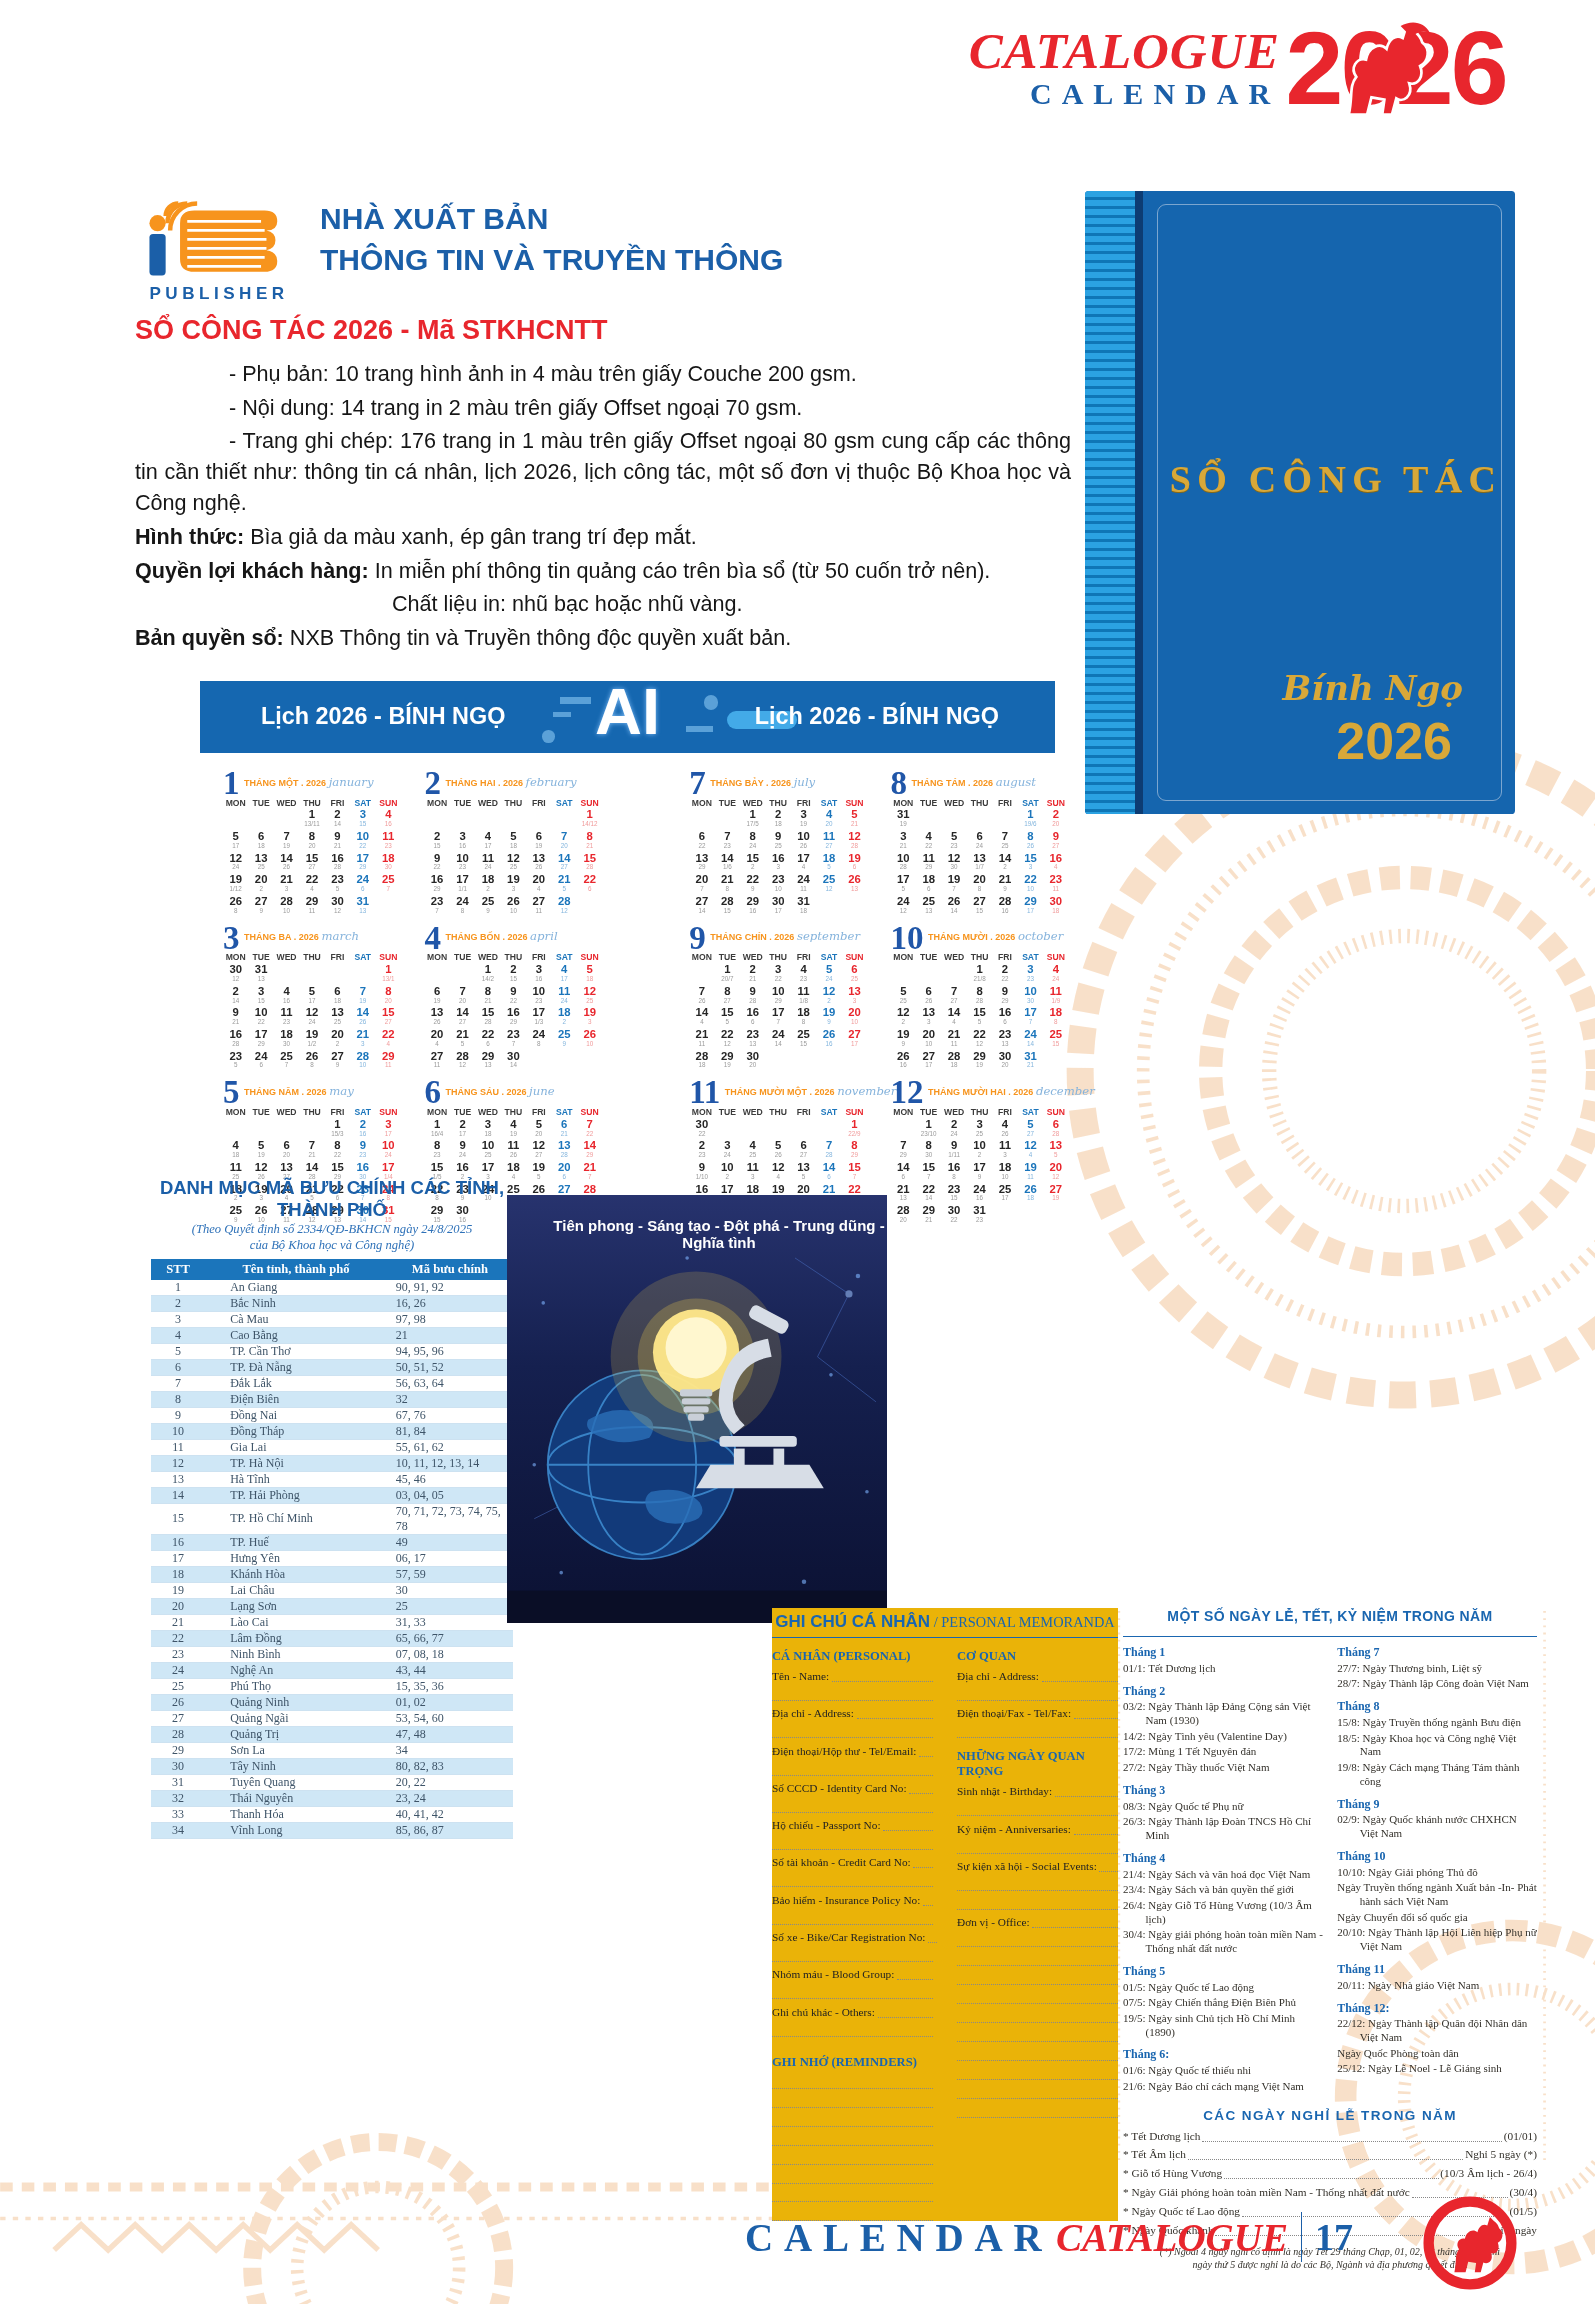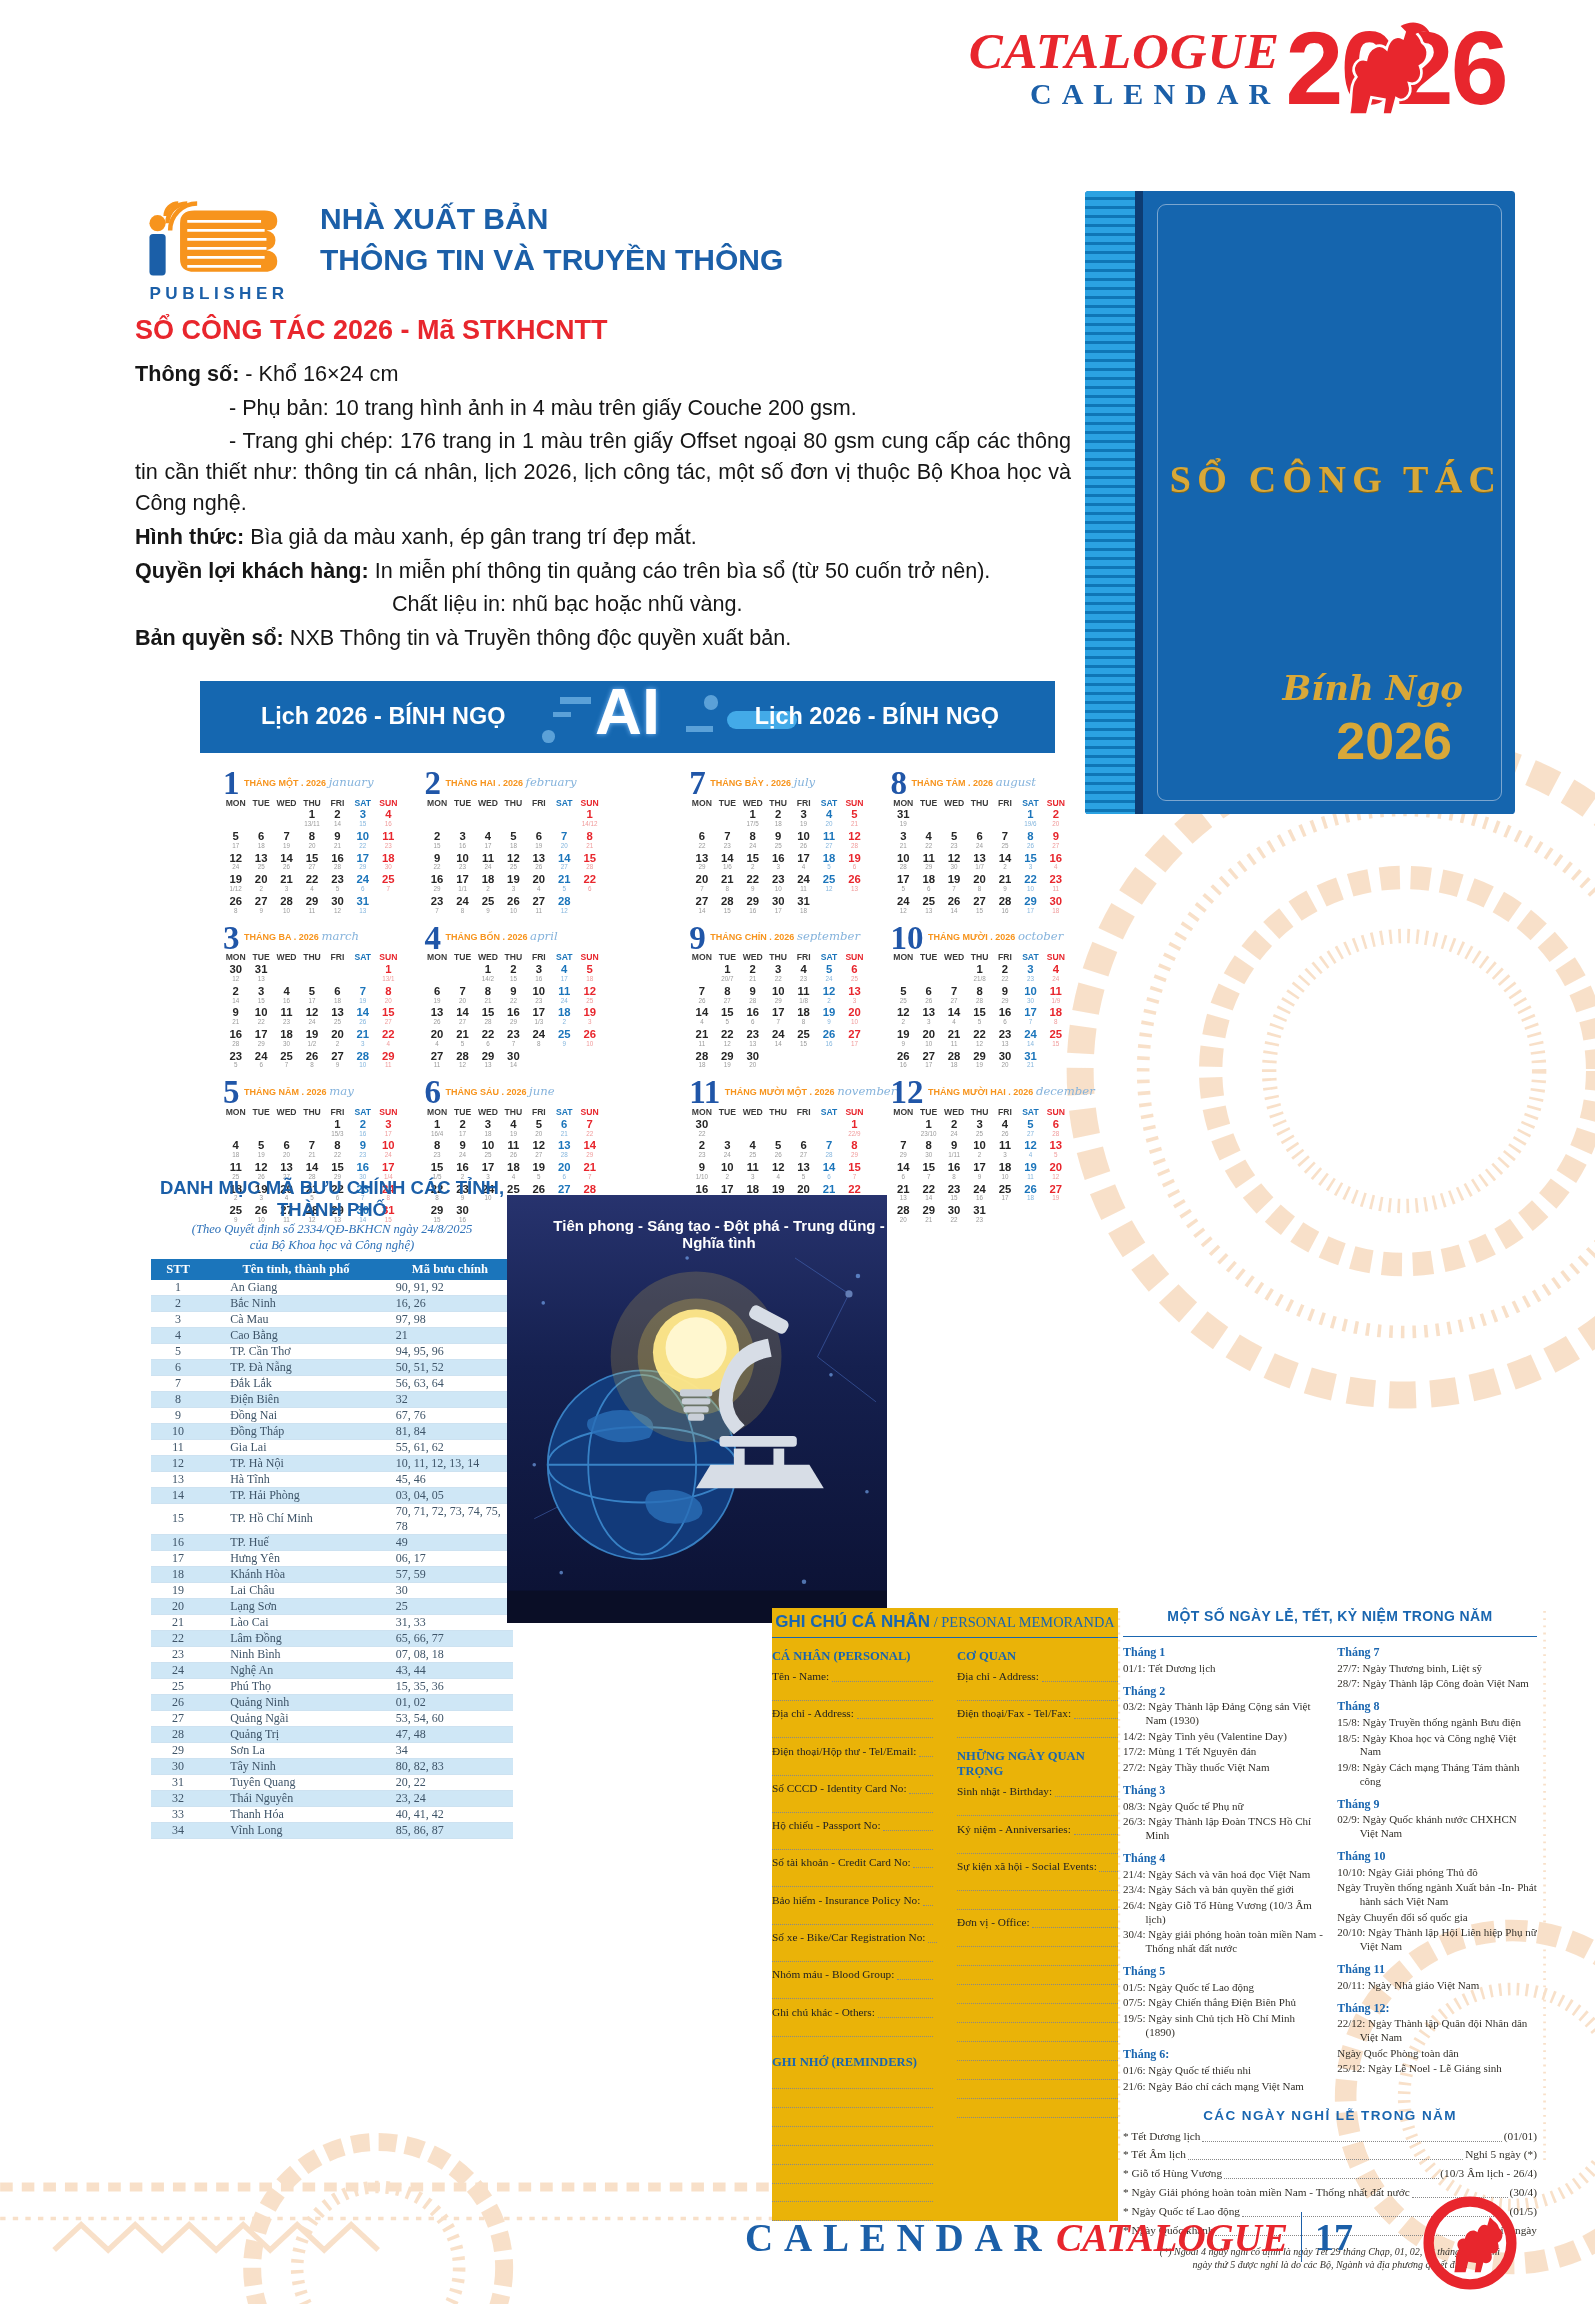--- a/index.html
+++ b/index.html
@@ -183,22 +183,22 @@
     </svg>
     <div class="pubtxt">
       <div>NHÀ XUẤT BẢN</div>
       <div>THÔNG TIN VÀ TRUYỀN THÔNG</div>
     </div>
   </div>
 
   <div class="abs ptitle-red">SỔ CÔNG TÁC 2026 - Mã STKHCNTT</div>
 
   <div class="abs specs">
-    <p><b>Thông số:</b> <span>- Khổ 16×24 cm</span></p>
     <p class="ind">- Phụ bản: 10 trang hình ảnh in 4 màu trên giấy Couche 200 gsm.</p>
+    <p class="ind">- Nội dung: 14 trang in 2 màu trên giấy Offset ngoại 70 gsm.</p>
     <p class="note">- Trang ghi chép: 176 trang in 1 màu trên giấy Offset ngoại 80 gsm cung cấp các thông tin cần thiết như: thông tin cá nhân, lịch 2026, lịch công tác, một số đơn vị thuộc Bộ Khoa học và Công nghệ.</p>
     <p><b>Hình thức:</b> <span>Bìa giả da màu xanh, ép gân trang trí đẹp mắt.</span></p>
     <p><b>Quyền lợi khách hàng:</b> <span>In miễn phí thông tin quảng cáo trên bìa sổ (từ 50 cuốn trở nên).</span></p>
     <p class="mat">Chất liệu in: nhũ bạc hoặc nhũ vàng.</p>
     <p><b>Bản quyền sổ:</b> <span>NXB Thông tin và Truyền thông độc quyền xuất bản.</span></p>
   </div>
 
   <div class="abs cover">
     <div class="spine"></div>
     <div class="spine2"></div>

